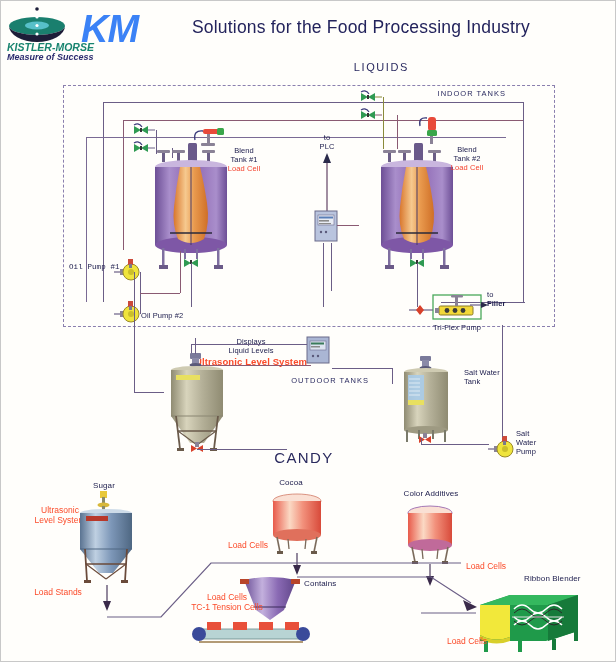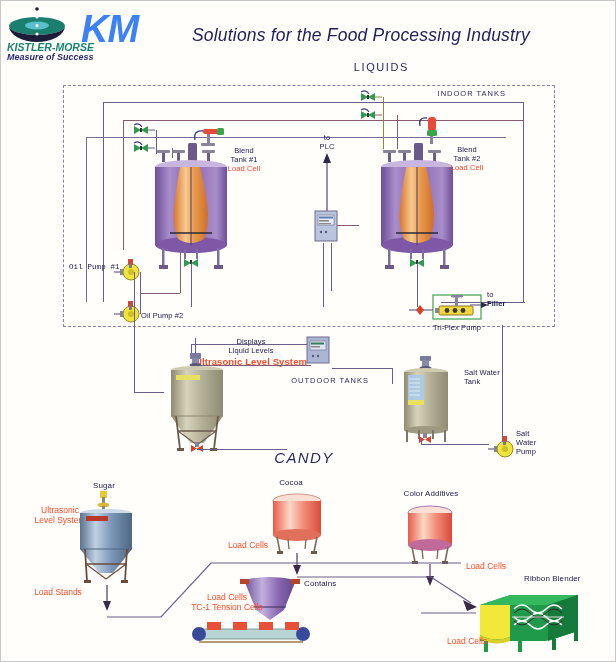--- a/index.html
+++ b/index.html
@@ -42,21 +42,21 @@
       <circle cx="30" cy="3" r="1.8" fill="#1d1d38"></circle>
       <circle cx="30" cy="11" r="1.6" fill="#ffffff"></circle>
       <circle cx="30" cy="19.5" r="1.6" fill="#ffffff"></circle>
       <circle cx="30" cy="28" r="1.6" fill="#ffffff"></circle>
     </svg>
     <div class="abs km" style="left:57px;top:3px;">KM</div>
     <div class="abs logo-txt1" style="left:2px;top:36px;font-style:italic;">KISTLER-MORSE</div>
     <div class="abs logo-txt2" style="left:2px;top:47px;">Measure of Success</div>
   </div>
 
-  <div class="abs title" style="left:150px;top:24px;width:420px;font-style:italic;">Solutions for the Food Processing Industry</div>
+  <div class="abs title" style="left:150px;top:16px;width:420px;">Solutions for the Food Processing Industry</div>
   <div class="abs sect" style="left:208px;top:60px;width:200px;">LIQUIDS</div>
 
   <div class="dash-box" style="left:62px;top:84px;width:490px;height:240px;"></div>
 
   <div class="abs sect" style="left:385px;top:88px;width:120px;font-size:7.5px;letter-spacing:1px;">INDOOR TANKS</div>
 
   <div class="wire wire-h" style="left:102px;top:101px;width:420px;"></div>
   <div class="wire wire-v" style="left:102px;top:101px;height:200px;"></div>
   <div class="wire wire-h" style="left:122px;top:119px;width:400px;background:#8a5a72;"></div>
   <div class="wire wire-v" style="left:122px;top:119px;height:130px;background:#8a5a72;"></div>
@@ -403,21 +403,21 @@
   </div>
   <div class="abs lbl lbl-left" style="left:515px;top:428px;width:46px;">
     <div>Salt</div>
     <div>Water</div>
     <div>Pump</div>
   </div>
   <div class="wire wire-h" style="left:420px;top:443px;width:68px;"></div>
   <div class="wire wire-v" style="left:420px;top:437px;height:7px;"></div>
   <div class="wire wire-v" style="left:501px;top:324px;height:112px;"></div>
 
-  <div class="abs sect-big" style="left:238px;top:448px;width:130px;font-style:italic;">CANDY</div>
+  <div class="abs sect-big" style="left:238px;top:448px;width:130px;">CANDY</div>
 
   <div class="abs lbl" style="left:78px;top:480px;width:50px;font-size:8px;">Sugar</div>
   <div class="abs red-med" style="left:28px;top:504px;width:62px;line-height:10px;">
     <div>Ultrasonic</div>
     <div>Level System</div>
   </div>
   <div class="abs" style="left:72px;top:490px;width:66px;height:96px;">
     <svg width="66" height="96" viewBox="0 0 66 96">
       <defs>
         <linearGradient id="blueg" x1="0" y1="0" x2="1" y2="0">

